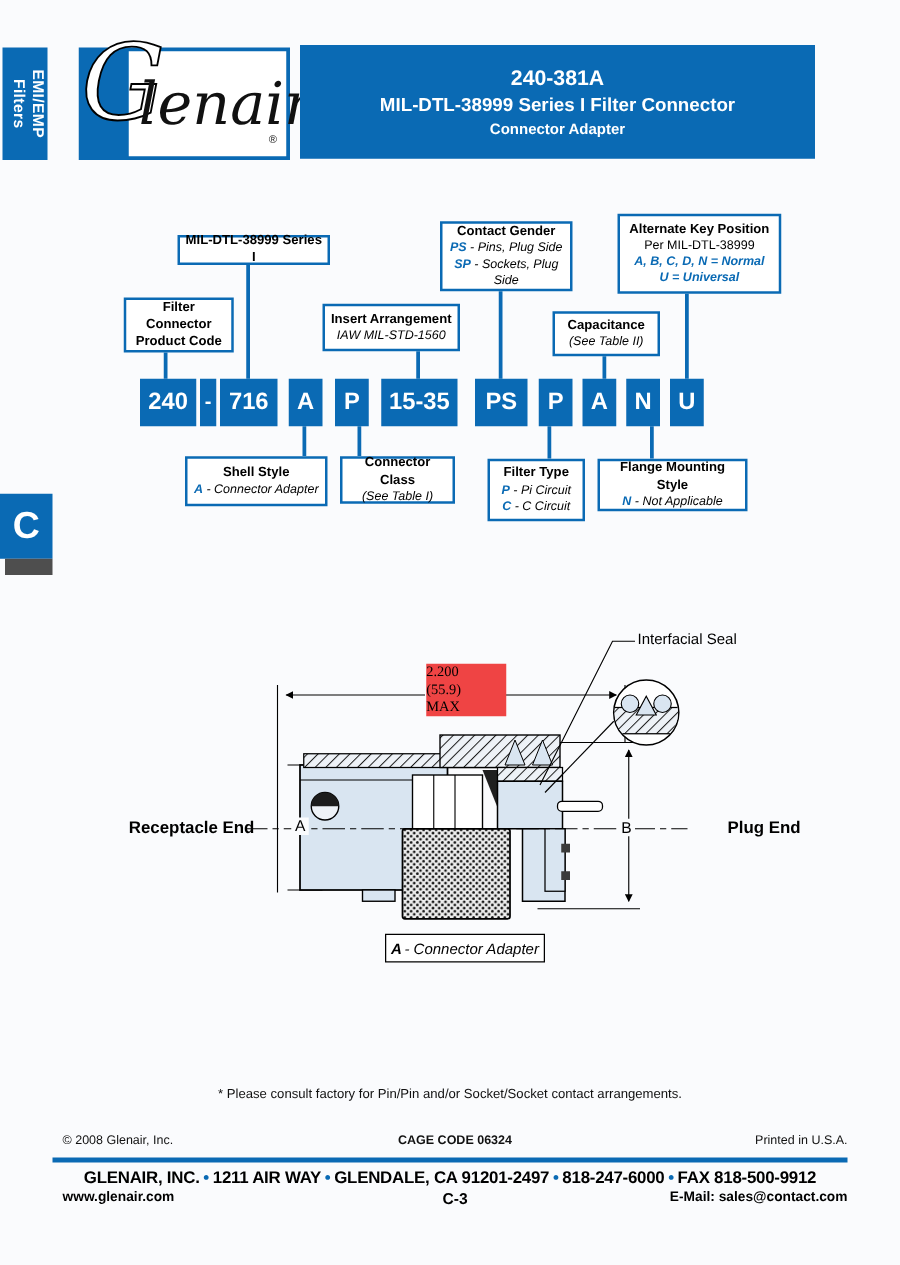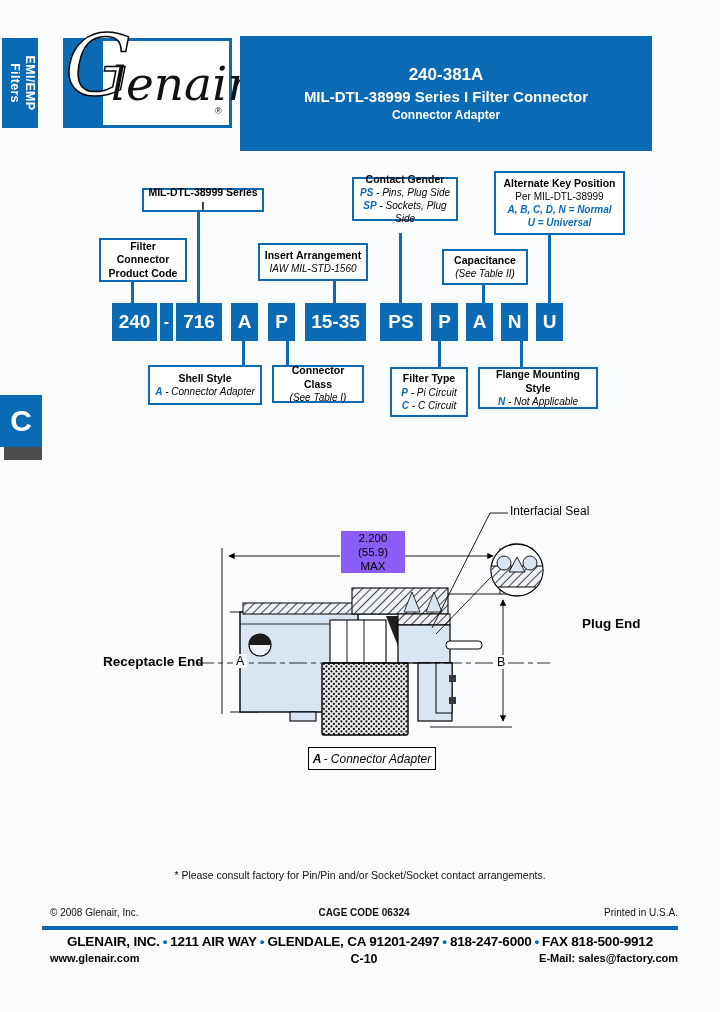--- a/index.html
+++ b/index.html
@@ -17,21 +17,21 @@
   .side-tab .rot{position:absolute;width:90px;height:34px;left:50%;top:50%;
     transform:translate(-50%,-50%) rotate(90deg);text-align:center;color:#fff;
     font-weight:bold;font-size:12.5px;line-height:15px;letter-spacing:.3px;}
   .logo-block{position:absolute;left:63px;top:38px;width:169px;height:90px;background:var(--accent-blue);}
   .logo-white{position:absolute;left:40px;top:3px;right:3px;bottom:3px;background:#fff;}
   .logo-g{position:absolute;left:2px;top:-14px;font-family:"DejaVu Serif",serif;font-style:italic;
     font-size:84px;color:#fff;-webkit-text-stroke:1.5px #000;line-height:1;}
   .logo-rest{position:absolute;left:48px;top:22px;font-family:"DejaVu Serif",serif;font-style:italic;
     font-size:47px;color:#111;line-height:1;}
   .logo-reg{position:absolute;left:152px;top:68px;font-size:9px;color:#111;}
-  .title-band{position:absolute;left:240px;top:36px;width:412px;height:115px;background:var(--accent-blue);
+  .title-band{position:absolute;left:240px;top:36px;width:412px;height:91px;background:var(--accent-blue);
     color:#fff;text-align:center;display:flex;flex-direction:column;justify-content:center;gap:3px;}
   .title-band .t1{font-size:17px;font-weight:bold;}
   .title-band .t2{font-size:15px;font-weight:bold;}
   .title-band .t3{font-size:12px;font-weight:bold;}
 
   
   .callout{position:absolute;background:#fff;border:2px solid var(--accent-blue);
     display:flex;flex-direction:column;align-items:center;justify-content:center;
     text-align:center;line-height:1.3;padding:2px 3px;}
   .callout .t{font-weight:bold;color:#000;font-size:10.5px;}
@@ -46,22 +46,22 @@
     font-weight:bold;font-size:19px;display:flex;align-items:center;justify-content:center;}
 
   
   .c-tab{position:absolute;left:0;top:395px;width:42px;height:52px;background:var(--accent-blue);
     color:#fff;font-weight:bold;font-size:30px;display:flex;align-items:center;justify-content:center;}
   .c-shadow{position:absolute;left:4px;top:447px;width:38px;height:13px;background:var(--tab-gray);}
 
   
   .draw{position:absolute;left:0;top:482px;}
   .lbl{position:absolute;color:#000;}
-  .dim-text{position:absolute;left:341px;top:531px;width:64px;text-align:center;
-    font-size:11.5px;line-height:14px;background:#8b5cf6;}
+  .dim-text{position:absolute;left:341px;top:531px;width:64px;
+    font-size:11.5px;line-height:14px;background:#ef4444;font-family:Liberation Serif, serif;}
   .axis-letter{position:absolute;font-size:12.5px;background:#fafbfd;padding:0 3px;}
   .end-label{font-weight:bold;font-size:13.5px;}
   .caption-box{position:absolute;left:308px;top:747px;width:128px;height:23px;border:1.3px solid #000;
     background:#fff;display:flex;align-items:center;justify-content:center;
     font-size:12px;font-style:italic;}
   .caption-box b{margin-right:2px;}
 
   
   .footnote{position:absolute;left:0;top:869px;width:100%;text-align:center;font-size:10.5px;color:#111;}
   .foot-row1{position:absolute;left:50px;right:42px;top:907px;font-size:10px;color:#111;}
@@ -107,21 +107,21 @@
   <div class="callout" style="left:99px;top:238px;width:88px;height:44px;">
     <div class="t">Filter Connector</div>
     <div class="t">Product Code</div>
   </div>
 
   <div class="callout" style="left:258px;top:243px;width:110px;height:38px;">
     <div class="t">Insert Arrangement</div>
     <div class="sub">IAW MIL-STD-1560</div>
   </div>
 
-  <div class="callout" style="left:352px;top:177px;width:106px;height:44px;">
+  <div class="callout" style="left:352px;top:177px;width:106px;height:56px;">
     <div class="t">Contact Gender</div>
     <div class="opt"><span class="code">PS</span><span> - Pins, Plug Side</span></div>
     <div class="opt"><span class="code">SP</span><span> - Sockets, Plug Side</span></div>
   </div>
 
   <div class="callout" style="left:442px;top:249px;width:86px;height:36px;">
     <div class="t">Capacitance</div>
     <div class="sub">(See Table II)</div>
   </div>
 
@@ -248,38 +248,38 @@
     </g>
   </svg>
 
   <div class="lbl" style="left:510px;top:504px;font-size:12px;">Interfacial Seal</div>
   <div class="dim-text">
     <div>2.200</div>
     <div>(55.9)</div>
     <div>MAX</div>
   </div>
   <div class="lbl end-label" style="left:103px;top:654px;">Receptacle End</div>
-  <div class="lbl end-label" style="left:539px;top:616px;padding-left:43px;">Plug End</div>
+  <div class="lbl end-label" style="left:539px;top:654px;padding-left:43px;">Plug End</div>
   <div class="axis-letter" style="left:233px;top:654px;">A</div>
   <div class="axis-letter" style="left:494px;top:655px;">B</div>
   <div class="caption-box">
     <b>A</b>
     <span> - Connector Adapter</span>
   </div>
 
   <div class="footnote">* Please consult factory for Pin/Pin and/or Socket/Socket contact arrangements.</div>
 
   <div class="foot-row1">
     <span>© 2008 Glenair, Inc.</span>
     <span class="c">CAGE CODE 06324</span>
     <span class="r">Printed in U.S.A.</span>
   </div>
   <div class="foot-rule"></div>
   <div class="foot-addr">
     <span>GLENAIR, INC.</span><span class="dot">•</span><span>1211 AIR WAY</span><span class="dot">•</span><span>GLENDALE, CA 91201-2497</span><span class="dot">•</span><span>818-247-6000</span><span class="dot">•</span><span>FAX 818-500-9912</span>
   </div>
   <div class="foot-row3">
     <span>www.glenair.com</span>
-    <span class="c">C-10</span>
-    <span class="r"><span>E-Mail:</span> <span>sales@factory.com</span></span>
+    <span class="c">C-3</span>
+    <span class="r"><span>E-Mail:</span> <span>sales@contact.com</span></span>
   </div>
 
 </div>
 
 </body></html>

